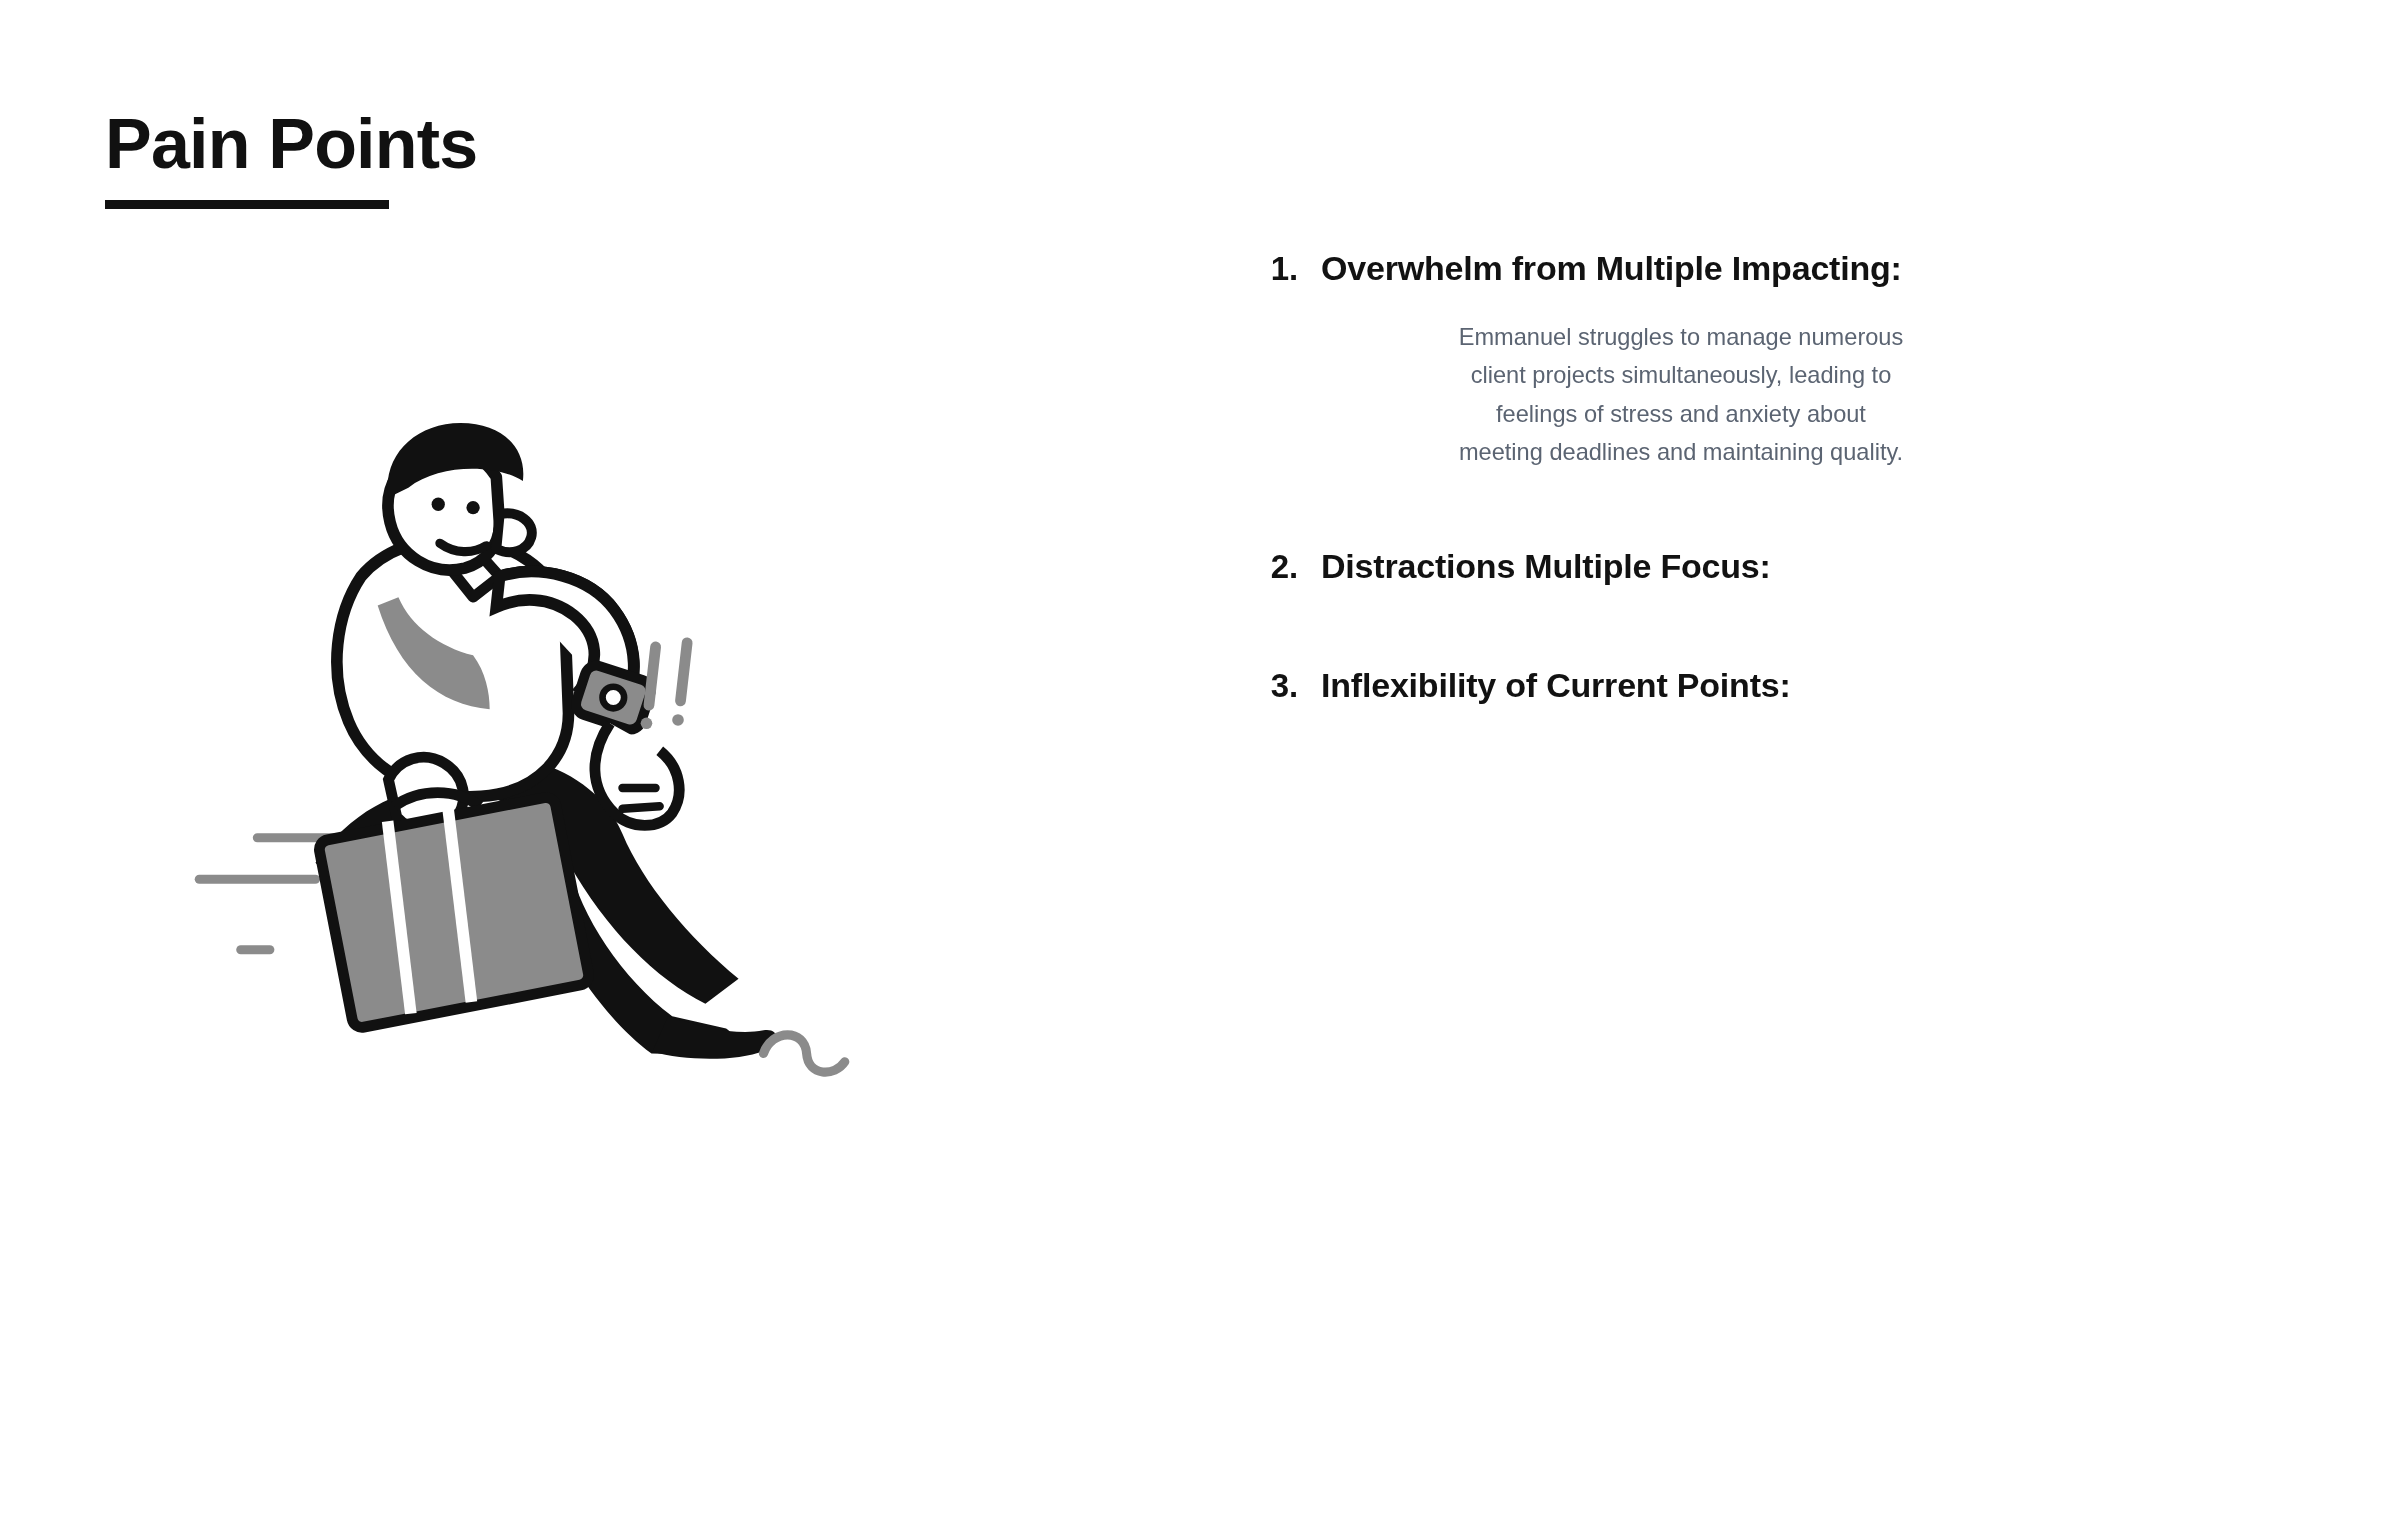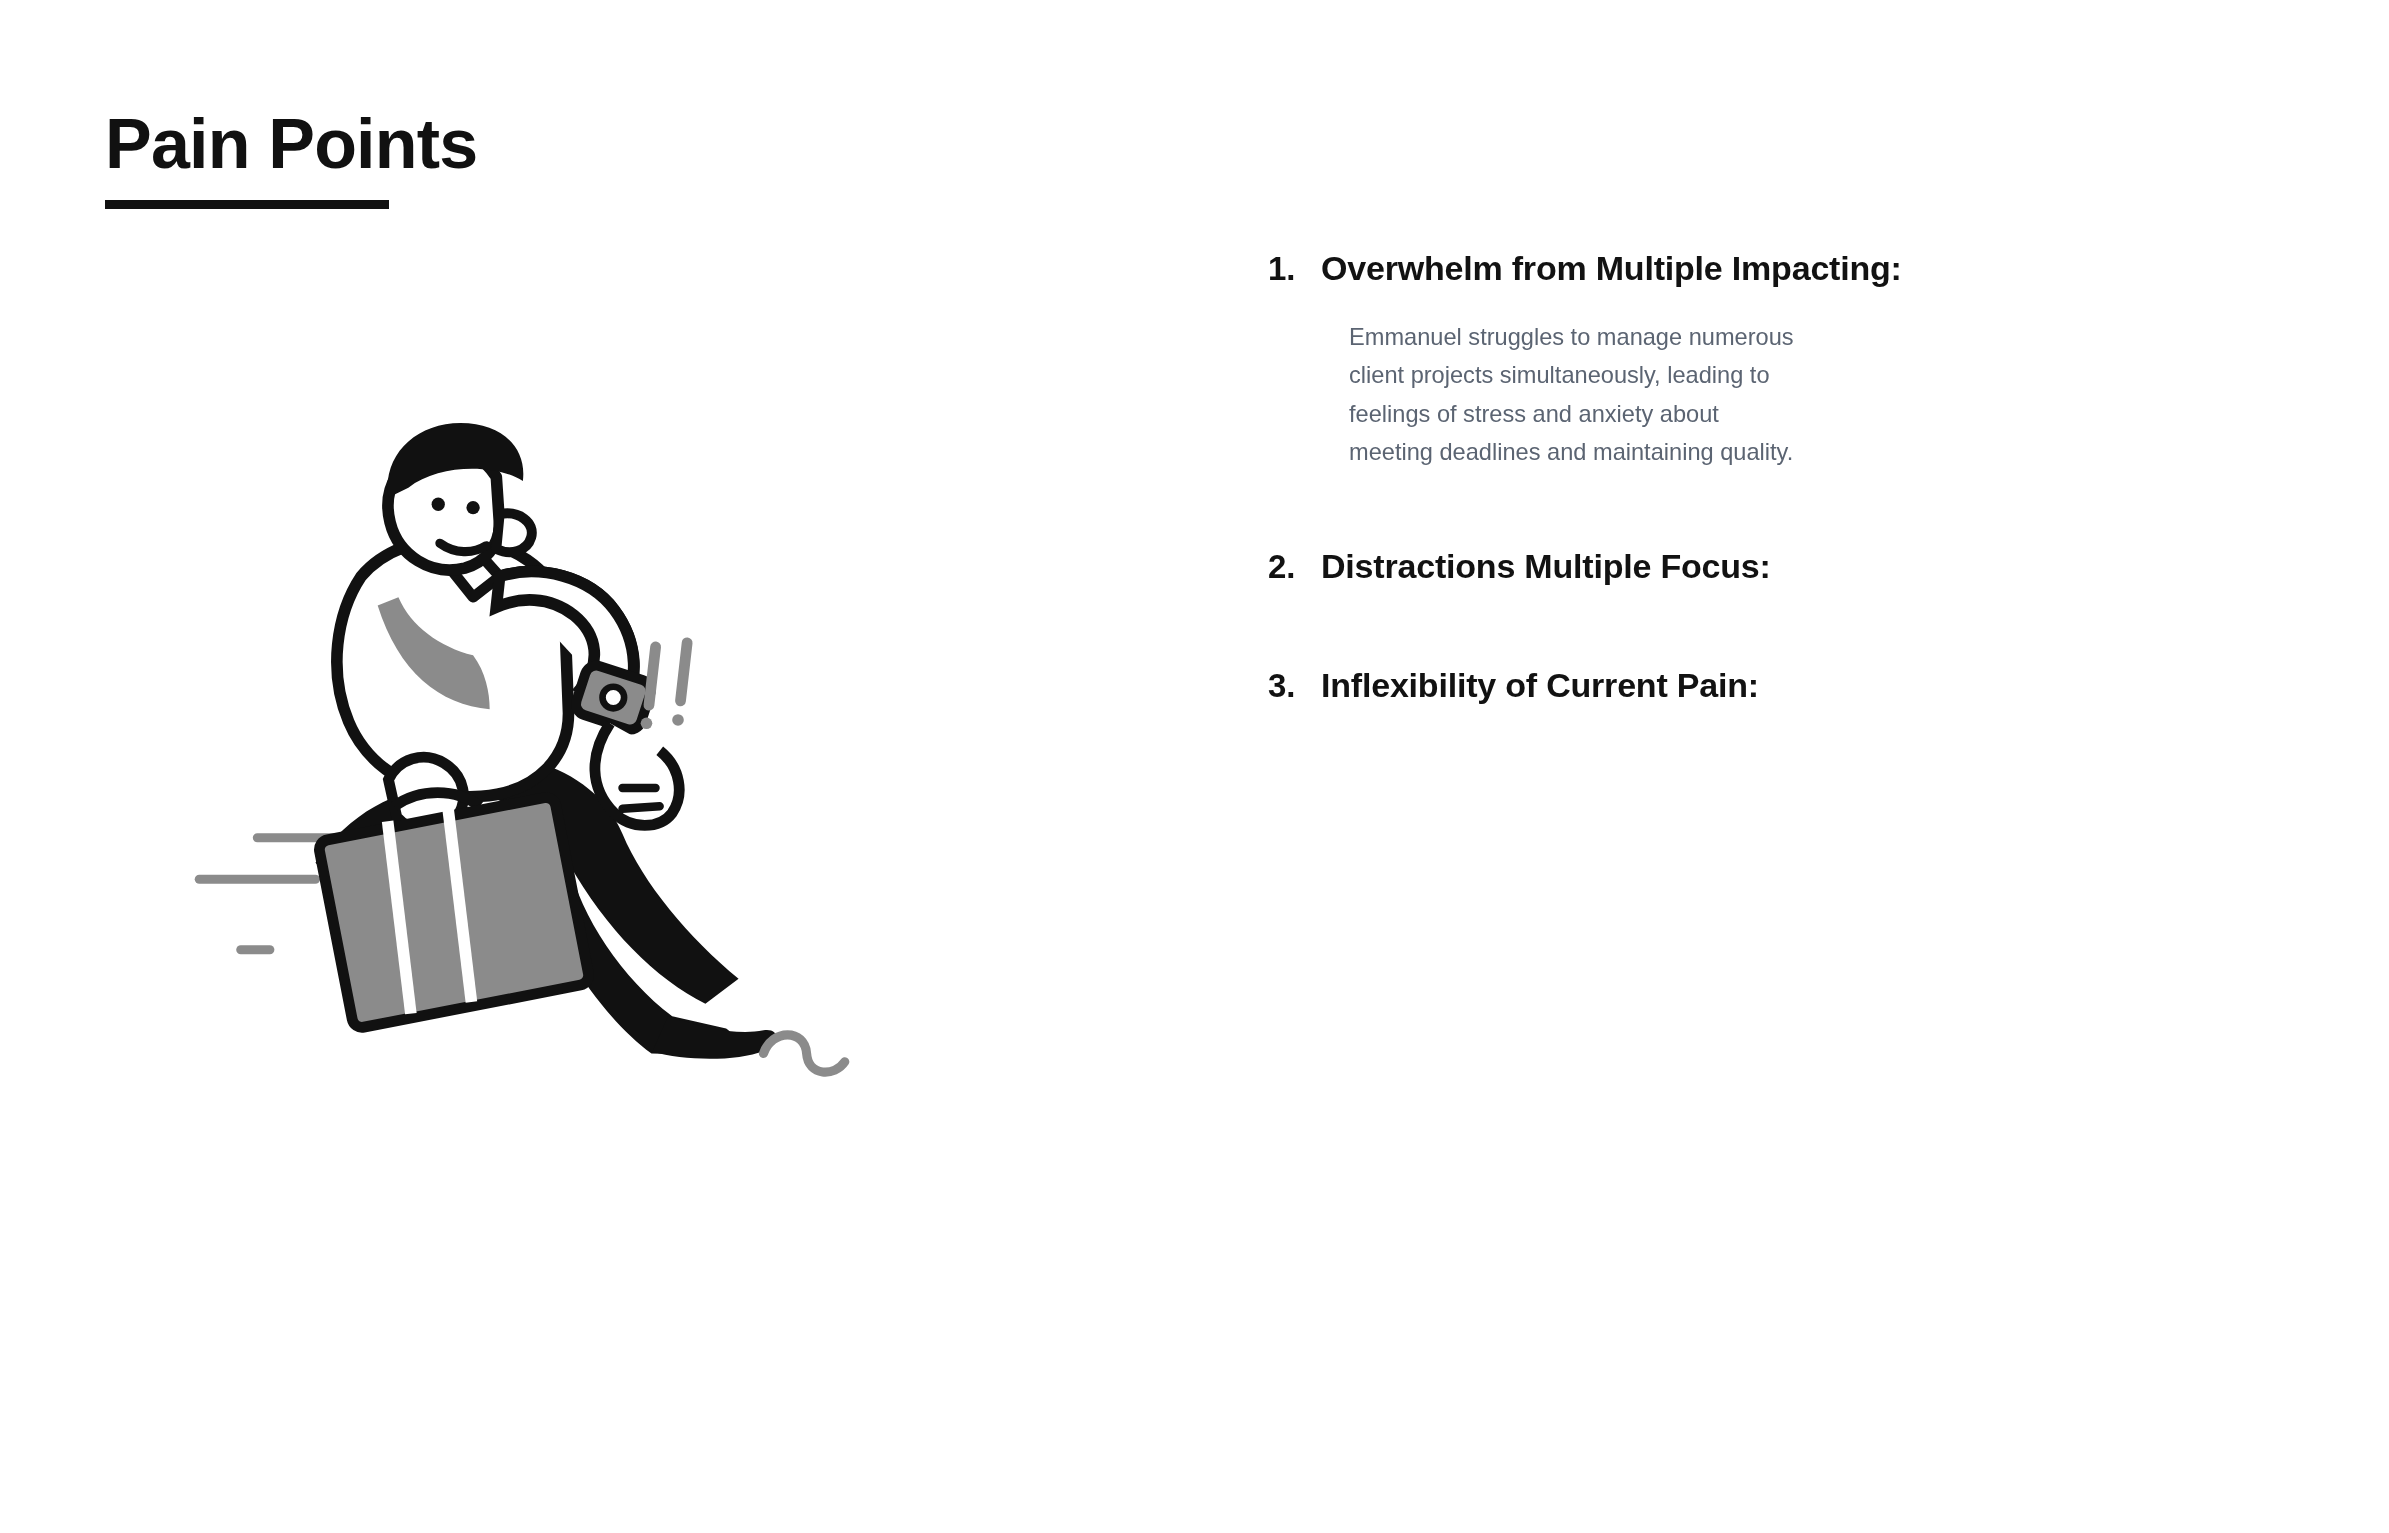--- a/index.html
+++ b/index.html
@@ -8,20 +8,21 @@
     height: 1533px;
     background: #ffffff;
     font-family: "Liberation Sans", sans-serif;
     overflow: hidden;
   }
   .slide {
     position: relative;
     width: 2389px;
     height: 1533px;
     background: #ffffff;
+    text-align: center;
   }
 
   
   .title-block {
     position: absolute;
     left: 105px;
     top: 108px;
   }
   .slide-title {
     font-size: 70px;
@@ -180,19 +181,19 @@
     <div class="point gap-2">
       <div class="point-head">
         <span class="point-num">2.</span>
         <span class="point-title">Distractions Multiple Focus:</span>
       </div>
     </div>
 
     <div class="point">
       <div class="point-head">
         <span class="point-num">3.</span>
-        <span class="point-title">Inflexibility of Current Pain:</span>
+        <span class="point-title">Inflexibility of Current Points:</span>
       </div>
     </div>
 
   </div>
 </div>
 
 
 </body></html>

